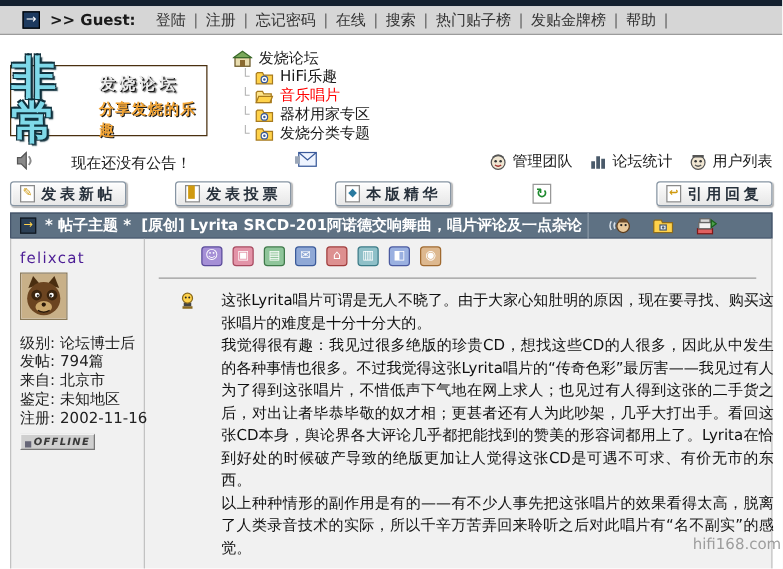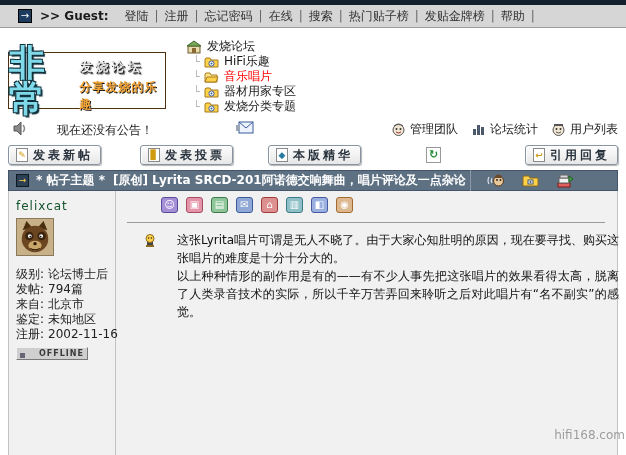--- a/index.html
+++ b/index.html
@@ -102,28 +102,28 @@
   .tb-mini { cursor:pointer; display:inline-flex; }
   
   .main {
     position:absolute; left:8px; top:191px; width:610px; height:264px;
     background:#f1f1f1; border-left:1px solid #c2c2c2; border-right:1px solid #c2c2c2;
   }
   .author-col {
     position:absolute; left:0; top:0; width:107px; height:100%;
     border-right:1px solid #c2c2c2; padding:8px 7px;
   }
-  .username { color:#14532d; cursor:pointer; letter-spacing:1px; }
+  .username { color:#4c1d95; cursor:pointer; letter-spacing:1px; }
   .avatar { margin-top:5px; display:block; border:1px solid #8a7a5a; }
   .info { margin-top:11px; }
   .info-row { display:flex; gap:4px; line-height:15px; color:#222; white-space:nowrap; }
   .offline {
-    margin-top:5px; display:inline-flex; align-items:flex-end; gap:14px;
+    margin-top:5px; display:inline-flex; align-items:flex-end; gap:2px;
     background:#cfcfcf; border:1px solid; border-color:#f2f2f2 #777 #777 #f2f2f2;
-    padding:1px 3px; font-size:8px; font-weight:bold; color:#3a3a3a; letter-spacing:1px;
+    padding:1px 3px; font-size:8px; font-weight:bold; color:#3a3a3a; letter-spacing:1px;font-style:italic;
   }
   .offline i { width:5px; height:5px; background:#667; display:inline-block; }
   
   .post-col { position:absolute; left:108px; top:0; right:0; height:100%; }
   .icon-row { position:absolute; left:44px; top:6px; display:flex; gap:8px; }
   .aicon {
     width:17px; height:16px; border-radius:3px; border:1px solid;
     color:#fff; font-size:10px; line-height:14px; text-align:center; cursor:pointer;
   }
   .ic1 { background:#a58fd6; border-color:#5a4a9a; }
@@ -399,20 +399,21 @@
         <svg width="14" height="15" viewBox="0 0 14 15">
             <rect x="3" y="12" width="8" height="2" fill="#8a6a1e"></rect>
             <rect x="4" y="9" width="6" height="3" fill="#444"></rect>
             <circle cx="7" cy="5.5" r="4" fill="#ffd24a" stroke="#8a6a1e"></circle>
             <circle cx="5.6" cy="5" r=".8" fill="#222"></circle>
             <circle cx="8.4" cy="5" r=".8" fill="#222"></circle>
           </svg>
       </span>
       <div class="post-text">
         <div>这张Lyrita唱片可谓是无人不晓了。由于大家心知肚明的原因，现在要寻找、购买这张唱片的难度是十分十分大的。</div>
+        <div>我觉得很有趣：我见过很多绝版的珍贵CD，想找这些CD的人很多，因此从中发生的各种事情也很多。不过我觉得这张Lyrita唱片的“传奇色彩”最厉害——我见过有人为了得到这张唱片，不惜低声下气地在网上求人；也见过有人得到这张的二手货之后，对出让者毕恭毕敬的奴才相；更甚者还有人为此吵架，几乎大打出手。看回这张CD本身，舆论界各大评论几乎都把能找到的赞美的形容词都用上了。Lyrita在恰到好处的时候破产导致的绝版更加让人觉得这张CD是可遇不可求、有价无市的东西。</div>
         <div>以上种种情形的副作用是有的——有不少人事先把这张唱片的效果看得太高，脱离了人类录音技术的实际，所以千辛万苦弄回来聆听之后对此唱片有“名不副实”的感觉。</div>
 
       </div>
     </div>
   </div>
 
   <div class="watermark">hifi168.com</div>
 
 </div>
 

